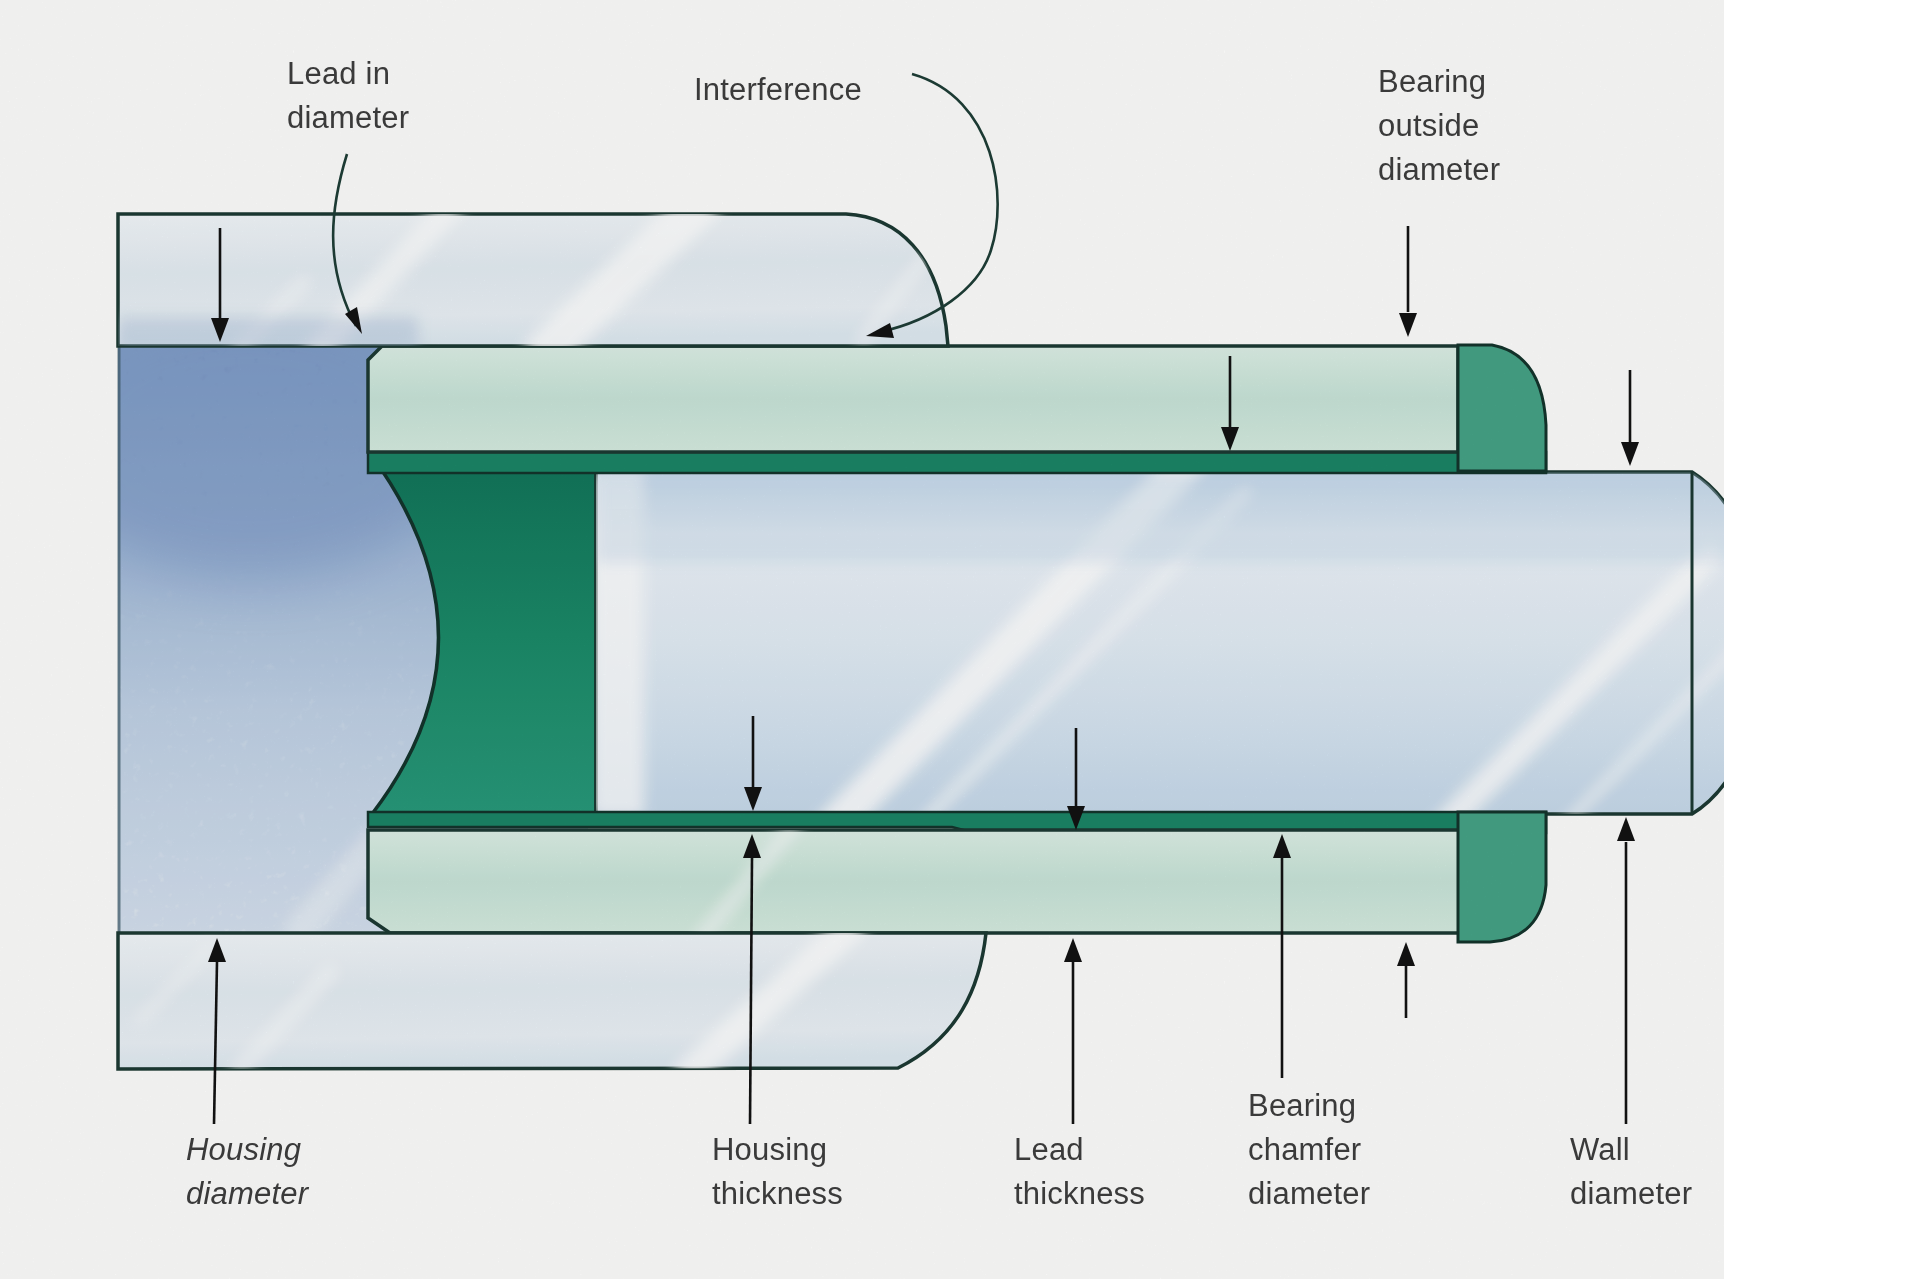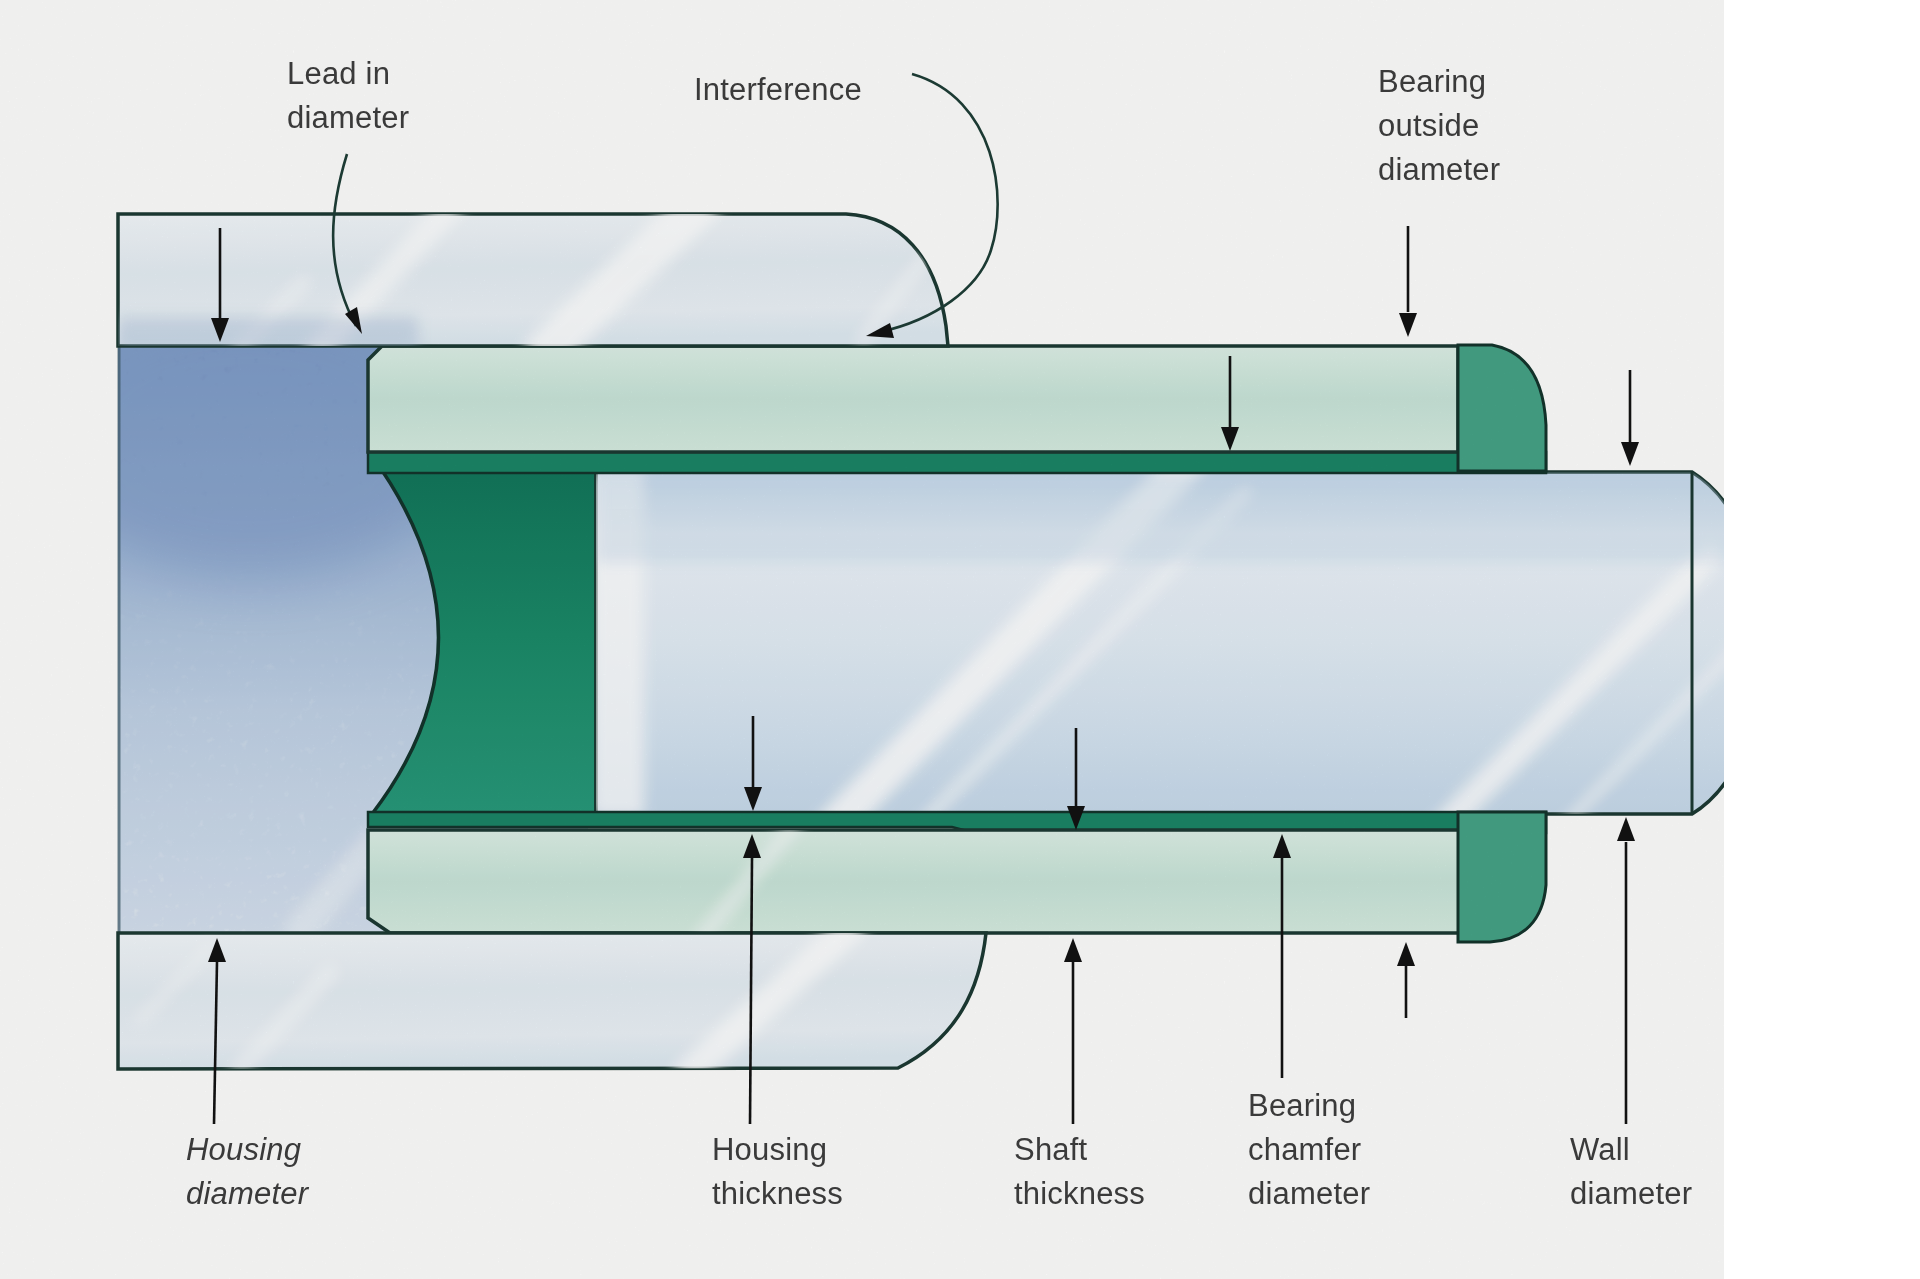--- a/index.html
+++ b/index.html
@@ -232,21 +232,21 @@
     <div>Housing</div>
     <div>diameter</div>
   </div>
 
   <div class="callout" style="left:712px;top:1128px;">
     <div>Housing</div>
     <div>thickness</div>
   </div>
 
   <div class="callout" style="left:1014px;top:1128px;">
-    <div>Shaft</div>
+    <div>Lead</div>
     <div>thickness</div>
   </div>
 
   <div class="callout" style="left:1248px;top:1084px;">
     <div>Bearing</div>
     <div>chamfer</div>
     <div>diameter</div>
   </div>
 
   <div class="callout" style="left:1570px;top:1128px;">

